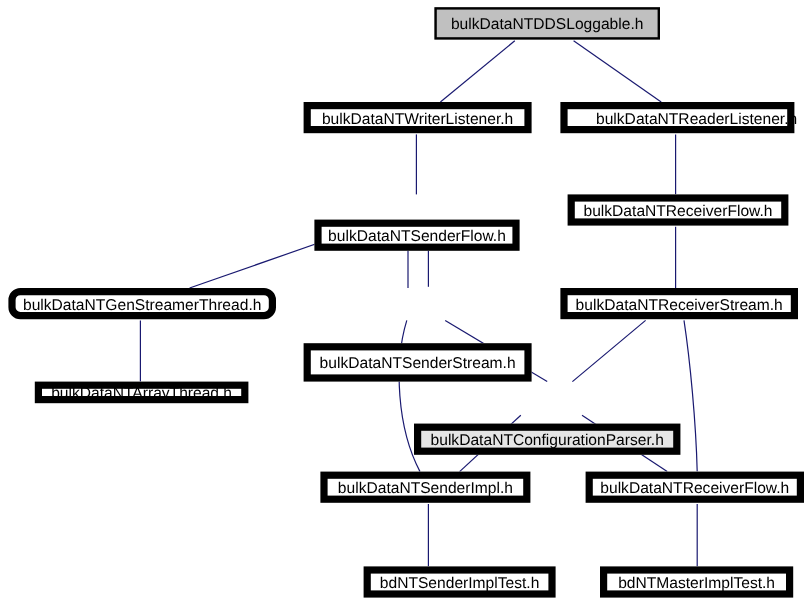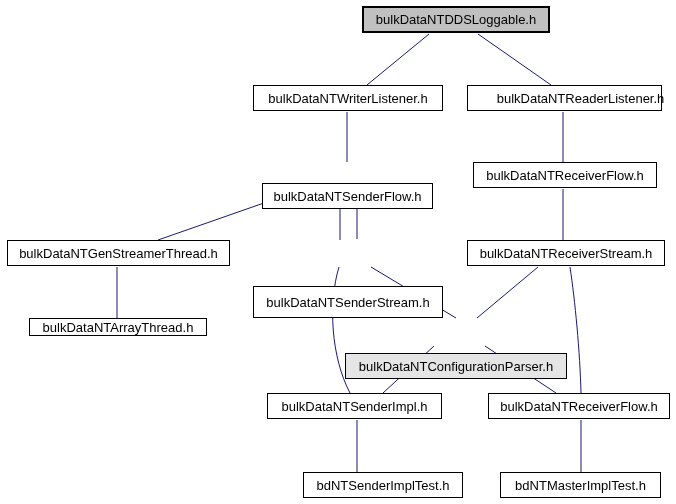--- a/index.html
+++ b/index.html
@@ -4,21 +4,21 @@
 <style>
   html,body{margin:0;padding:0;background:#ffffff;}
   .canvas{
     position:relative;width:676px;height:504px;overflow:hidden;
     font-family:"Liberation Sans",sans-serif;background:#ffffff;
   }
   .edge-layer{position:absolute;left:0;top:0;width:676px;height:504px;}
   .edge-layer path{fill:none;stroke-width:1px;}
   .node{
     position:absolute;box-sizing:border-box;
-    border:1px solid #14b8a6;background:#ffffff;color:#000000;
+    border:6px solid #14b8a6;background:#ffffff;color:#000000;
     display:flex;align-items:center;justify-content:center;
     font-size:13px;line-height:1;white-space:nowrap;cursor:pointer;
   }
   .node.root{border-width:2px;}
 </style>
 </head>
 <body>
 
 <div class="canvas">
   <svg class="edge-layer" width="676" height="504" viewBox="0 0 676 504">
@@ -46,21 +46,21 @@
         <path d="M357,472 L357,420" stroke="#191970" marker-end="url(#arrow)"></path>
         <path d="M581,472 L581,420" stroke="#191970" marker-end="url(#arrow)"></path>
       </g>
   </svg>
   <div id="nodes">
       <div class="node root" style="left: 362px; top: 6px; width: 188px; height: 27px; background: rgb(192, 192, 192); border-color: rgb(0, 0, 0);">bulkDataNTDDSLoggable.h</div>
       <div class="node" style="left: 253px; top: 85px; width: 190px; height: 26px; background: rgb(255, 255, 255); border-color: rgb(0, 0, 0);">bulkDataNTWriterListener.h</div>
       <div class="node" style="left: 467px; top: 85px; width: 195px; height: 26px; background: rgb(255, 255, 255); border-color: rgb(0, 0, 0); padding-left: 32px;">bulkDataNTReaderListener.h</div>
       <div class="node" style="left: 262px; top: 162px; width: 171px; height: 26px; background: rgb(255, 255, 255); border-color: rgb(0, 0, 0); margin-top: 21px;">bulkDataNTSenderFlow.h</div>
       <div class="node" style="left: 473px; top: 162px; width: 184px; height: 26px; background: rgb(255, 255, 255); border-color: rgb(0, 0, 0);">bulkDataNTReceiverFlow.h</div>
-      <div class="node" style="left: 7px; top: 240px; width: 223px; height: 26px; background: rgb(255, 255, 255); border-color: rgb(0, 0, 0);">bulkDataNTGenStreamerThread.h</div>
+      <div class="node" style="left: 7px; top: 240px; width: 223px; height: 26px; background: rgb(255, 255, 255); border-color: rgb(0, 0, 0); border-radius: 10px;">bulkDataNTGenStreamerThread.h</div>
       <div class="node" style="left: 253px; top: 240px; width: 190px; height: 32px; background: rgb(255, 255, 255); border-color: rgb(0, 0, 0); margin-top: 46px;">bulkDataNTSenderStream.h</div>
       <div class="node" style="left: 467px; top: 240px; width: 198px; height: 26px; background: rgb(255, 255, 255); border-color: rgb(0, 0, 0);">bulkDataNTReceiverStream.h</div>
       <div class="node" style="left: 29px; top: 318px; width: 178px; height: 18px; background: rgb(255, 255, 255); border-color: rgb(0, 0, 0);">bulkDataNTArrayThread.h</div>
       <div class="node" style="left: 345px; top: 318px; width: 222px; height: 26px; background: #e5e5e5; border-color: rgb(0, 0, 0); margin-top: 35px;">bulkDataNTConfigurationParser.h</div>
       <div class="node" style="left: 267px; top: 393px; width: 175px; height: 26px; background: rgb(255, 255, 255); border-color: rgb(0, 0, 0);">bulkDataNTSenderImpl.h</div>
       <div class="node" style="left: 488px; top: 393px; width: 182px; height: 26px; background: rgb(255, 255, 255); border-color: rgb(0, 0, 0);">bulkDataNTReceiverFlow.h</div>
       <div class="node" style="left: 277px; top: 472px; width: 160px; height: 26px; background: rgb(255, 255, 255); border-color: rgb(0, 0, 0); margin-left: 26px;">bdNTSenderImplTest.h</div>
       <div class="node" style="left: 500px; top: 472px; width: 161px; height: 26px; background: rgb(255, 255, 255); border-color: rgb(0, 0, 0);">bdNTMasterImplTest.h</div>
     </div>
 </div>

